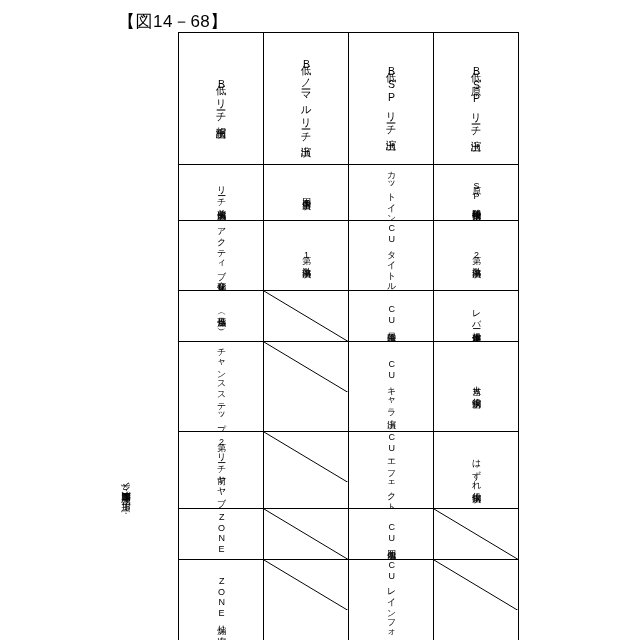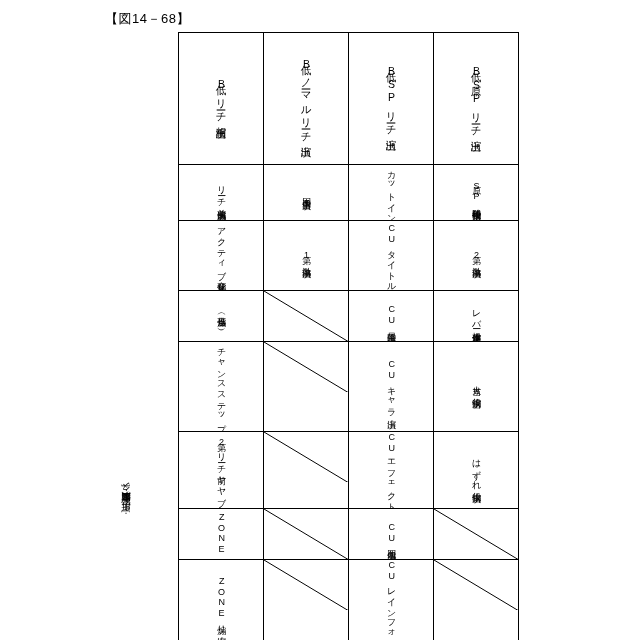--- a/index.html
+++ b/index.html
@@ -12,23 +12,23 @@
     height: 640px;
     position: relative;
     font-family: "Liberation Sans", sans-serif;
     color: #000000;
     overflow: hidden;
   }
 
   
   .fig-label {
     position: absolute;
-    left: 105px;
+    left: 118px;
     top: 10px;
-    font-size: 13px;
+    font-size: 17px;
     letter-spacing: 0.5px;
     white-space: nowrap;
   }
 
   
   .source-note {
     position: absolute;
     left: 120px;
     top: 488px;
     font-size: 9.5px;

